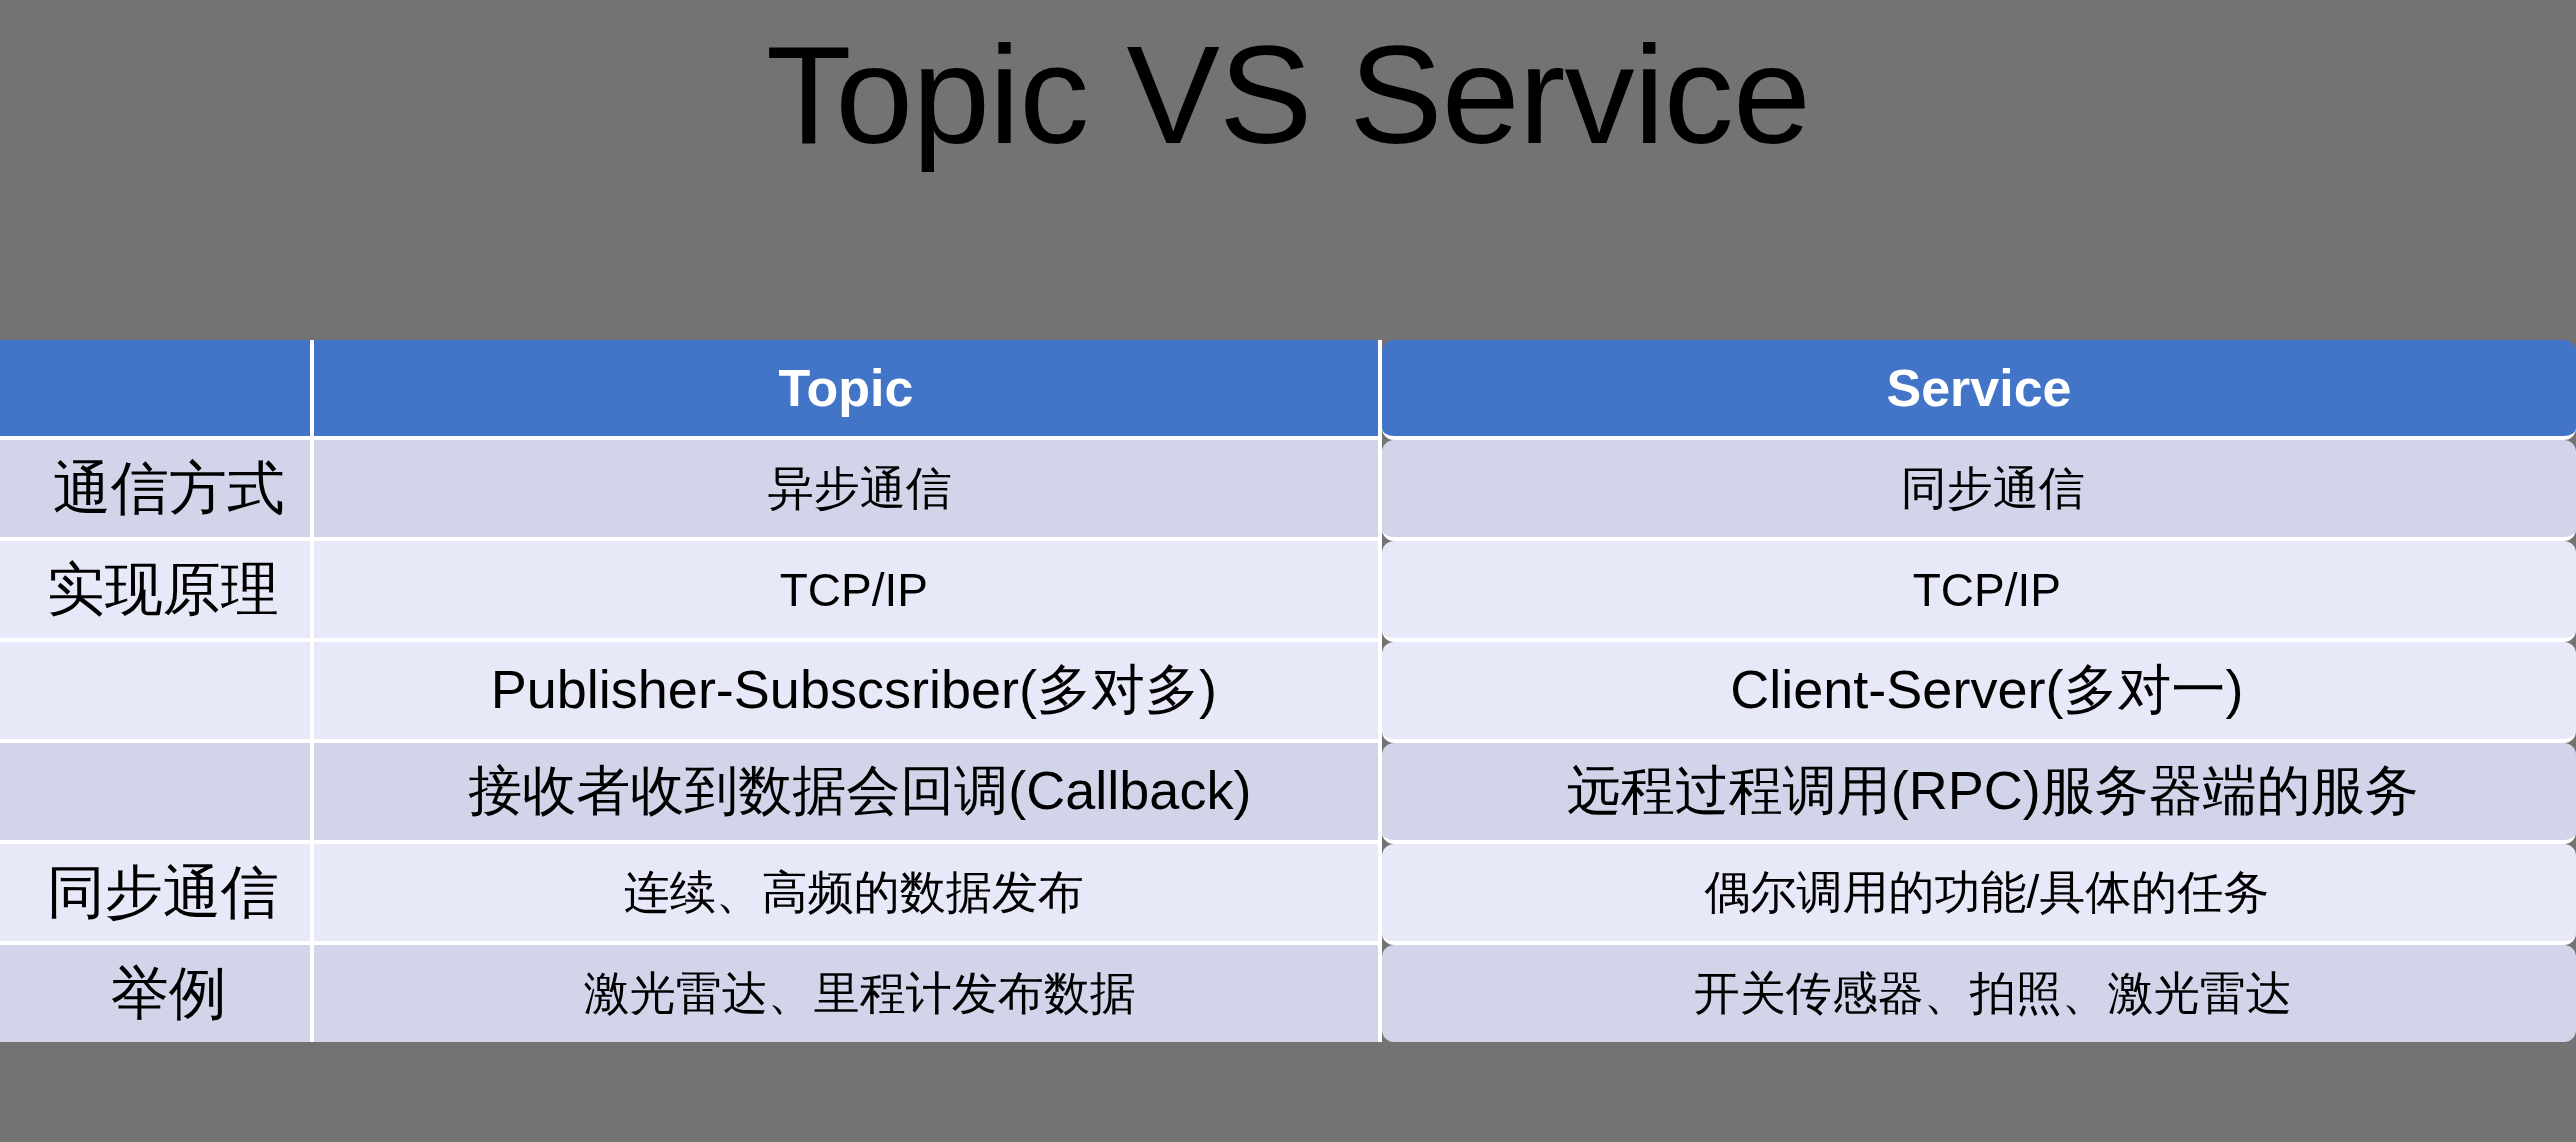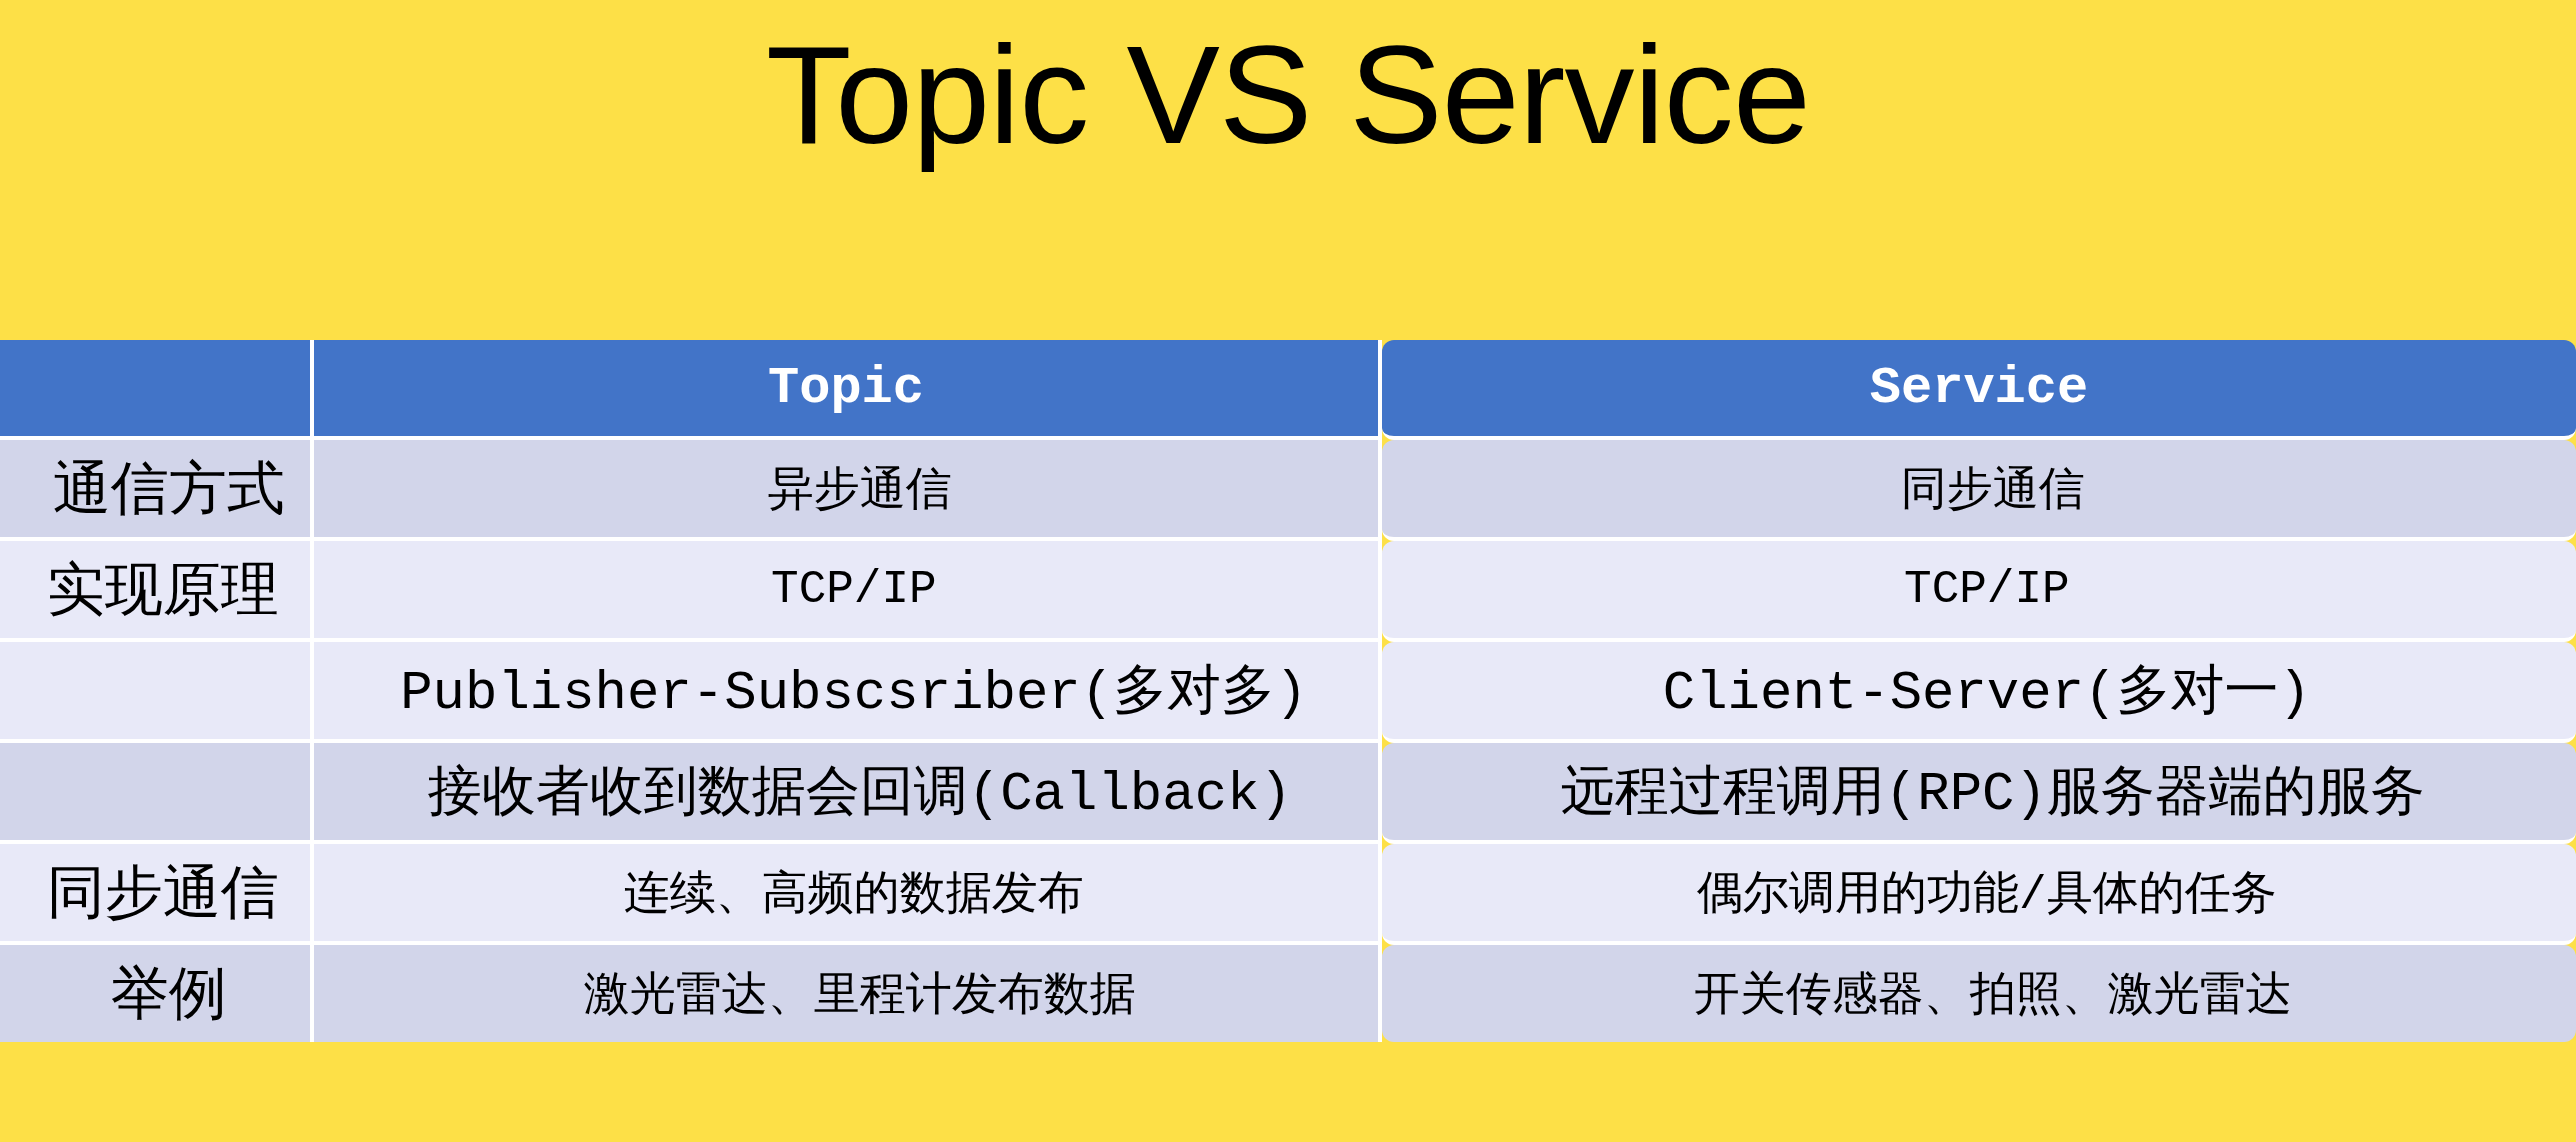--- a/index.html
+++ b/index.html
@@ -12,21 +12,21 @@
     width: 2576px;
     height: 1143px;
     overflow: hidden;
     font-family: "Liberation Sans", "DejaVu Sans", sans-serif;
   }
 
   .slide {
     position: relative;
     width: 2576px;
     height: 1143px;
-    background: #fde047;
+    background: #737373;
     box-sizing: border-box;
   }
 
   
   .slide-title {
     position: absolute;
     top: 17px;
     left: 0;
     width: 2576px;
     text-align: center;
@@ -40,21 +40,20 @@
 
   
   .cmp-table {
     position: absolute;
     top: 340px;
     left: 0;
     width: 2576px;
     border-collapse: separate;
     border-spacing: 0;
     table-layout: fixed;
-    font-family: Liberation Mono, monospace;
   }
 
   .cmp-table col.col-label { width: 314px; }
   .cmp-table col.col-topic { width: 1068px; }
   .cmp-table col.col-service { width: 1194px; }
 
   .cmp-table th,
   .cmp-table td {
     padding: 0 9.3px;
     margin: 0;

